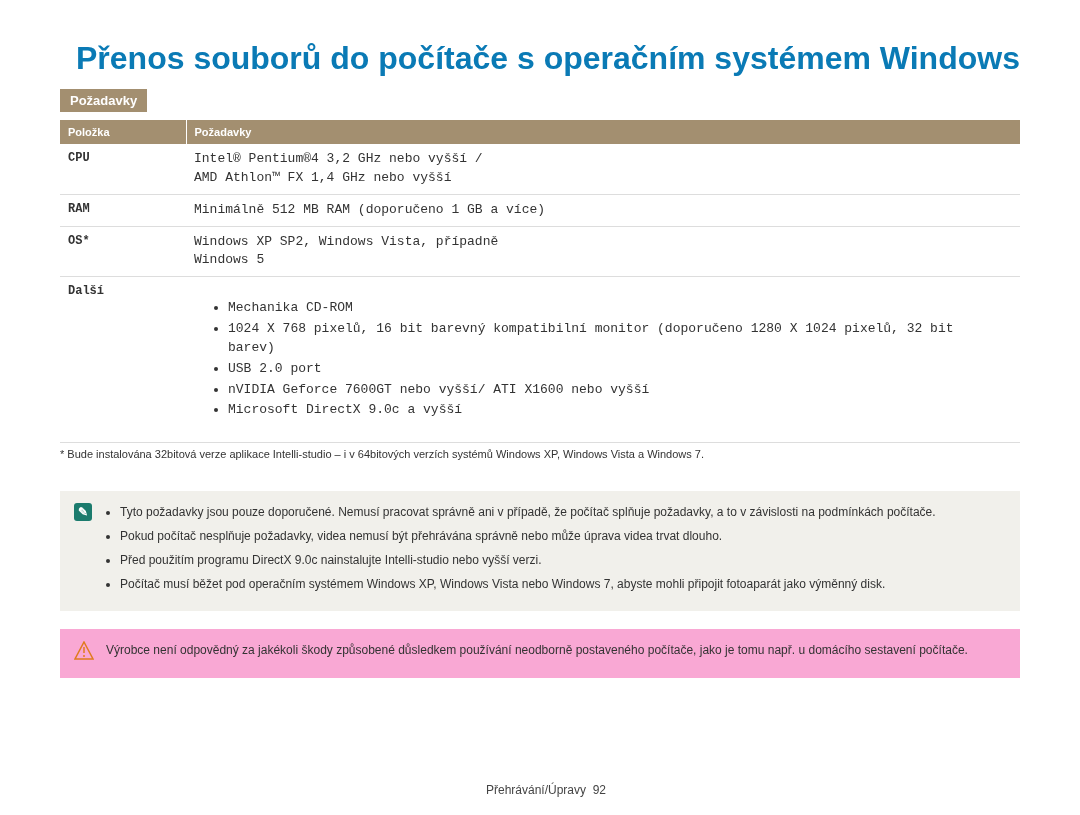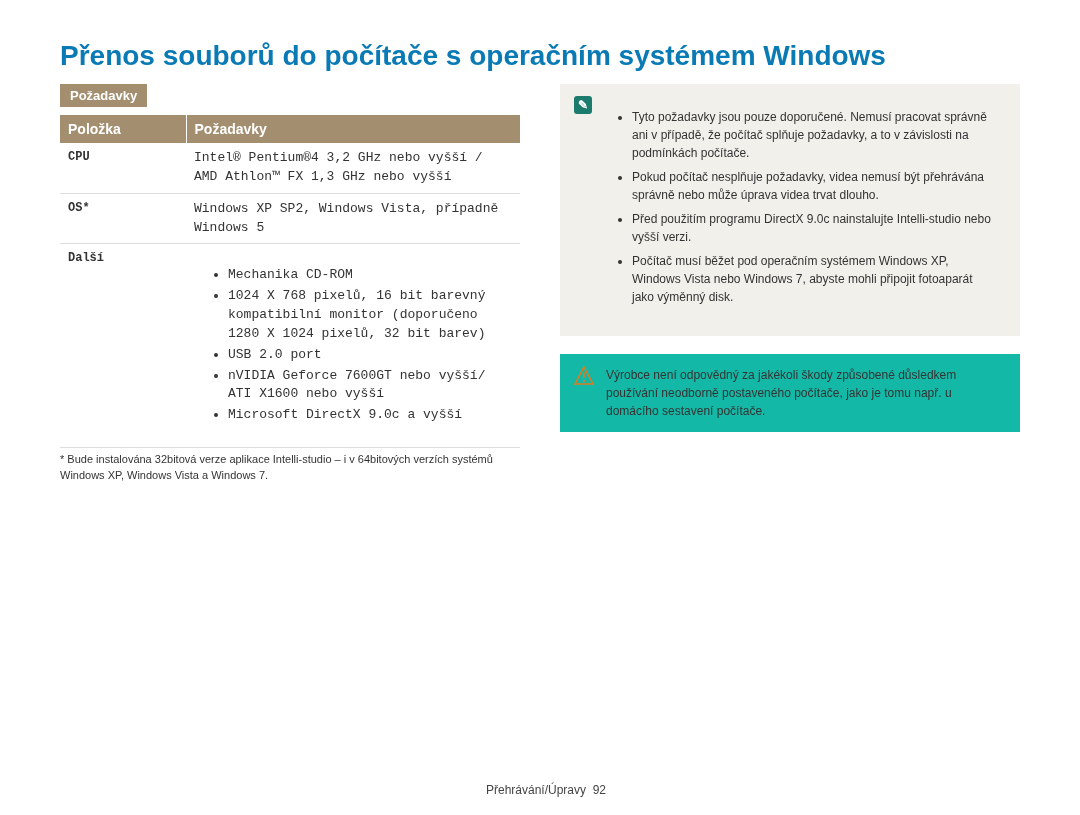--- a/index.html
+++ b/index.html
@@ -12,32 +12,33 @@
   }
   .page {
     width: 1080px;
     height: 815px;
     box-sizing: border-box;
     padding: 40px 60px 20px 60px;
     position: relative;
   }
   h1 {
     color: #0a7ab5;
-    font-size: 28px;
-    font-weight: bold;
-    margin: 0 0 12px 0;
+    font-size: 32px;
+    font-weight: bold;
+    margin: 0 0 12px 16px;
   }
   .intro {
     font-size: 13px;
     color: #333;
     margin-bottom: 30px;
   }
   .columns {
     display: flex;
-    gap: 40px;
+    gap: 28px;
+    flex-direction: column;
   }
   .col {
     flex: 1;
     min-width: 0;
   }
   .section-title {
     display: inline-block;
     background: #a38f70;
     color: #fff;
     font-weight: bold;
@@ -46,21 +47,21 @@
   }
   .req-table {
     width: 100%;
     border-collapse: collapse;
     margin-top: 8px;
   }
   .req-table th {
     background: #a38f70;
     color: #fff;
     text-align: left;
-    font-size: 14px;
+    font-size: 11px;
     padding: 6px 8px;
     font-weight: bold;
     border-right: 1px solid #fff;
   }
   .req-table th:last-child { border-right: none; }
   .req-table td {
     padding: 6px 8px;
     font-size: 13px;
     vertical-align: top;
     border-bottom: 1px solid #ddd;
@@ -89,28 +90,28 @@
     padding: 12px 14px;
     line-height: 1.5;
     font-size: 12px;
     margin-bottom: 18px;
   }
   .note-info {
     background: #f1f0eb;
     color: #333;
   }
   .note-warn {
-    background: #14b8a6;
+    background: #f9a8d4;
     color: #333;
   }
   .note-box .icon-col {
     flex-shrink: 0;
   }
   .note-box ul {
-    margin: 12px;
+    margin: 0;
     padding-left: 16px;
   }
   .note-box ul li { margin-bottom: 6px; }
   .info-icon, .warn-icon {
     width: 18px;
     height: 18px;
     display: inline-flex;
     align-items: center;
     justify-content: center;
     border-radius: 3px;
@@ -148,22 +149,26 @@
           <tr>
             <th>Položka</th>
             <th>Požadavky</th>
           </tr>
         </thead>
         <tbody>
           <tr>
             <td>CPU</td>
             <td>
               <span>Intel® Pentium®4 3,2 GHz nebo vyšší /</span><br>
-              <span>AMD Athlon™ FX 1,3 GHz nebo vyšší</span>
+              <span>AMD Athlon™ FX 1,4 GHz nebo vyšší</span>
             </td>
+          </tr>
+          <tr>
+            <td>RAM</td>
+            <td>Minimálně 512 MB RAM (doporučeno 1 GB a více)</td>
           </tr>
           <tr>
             <td>OS*</td>
             <td>
               <span>Windows XP SP2, Windows Vista, případně</span><br>
               <span>Windows 5</span>
             </td>
           </tr>
           <tr>
             <td>Další</td>

